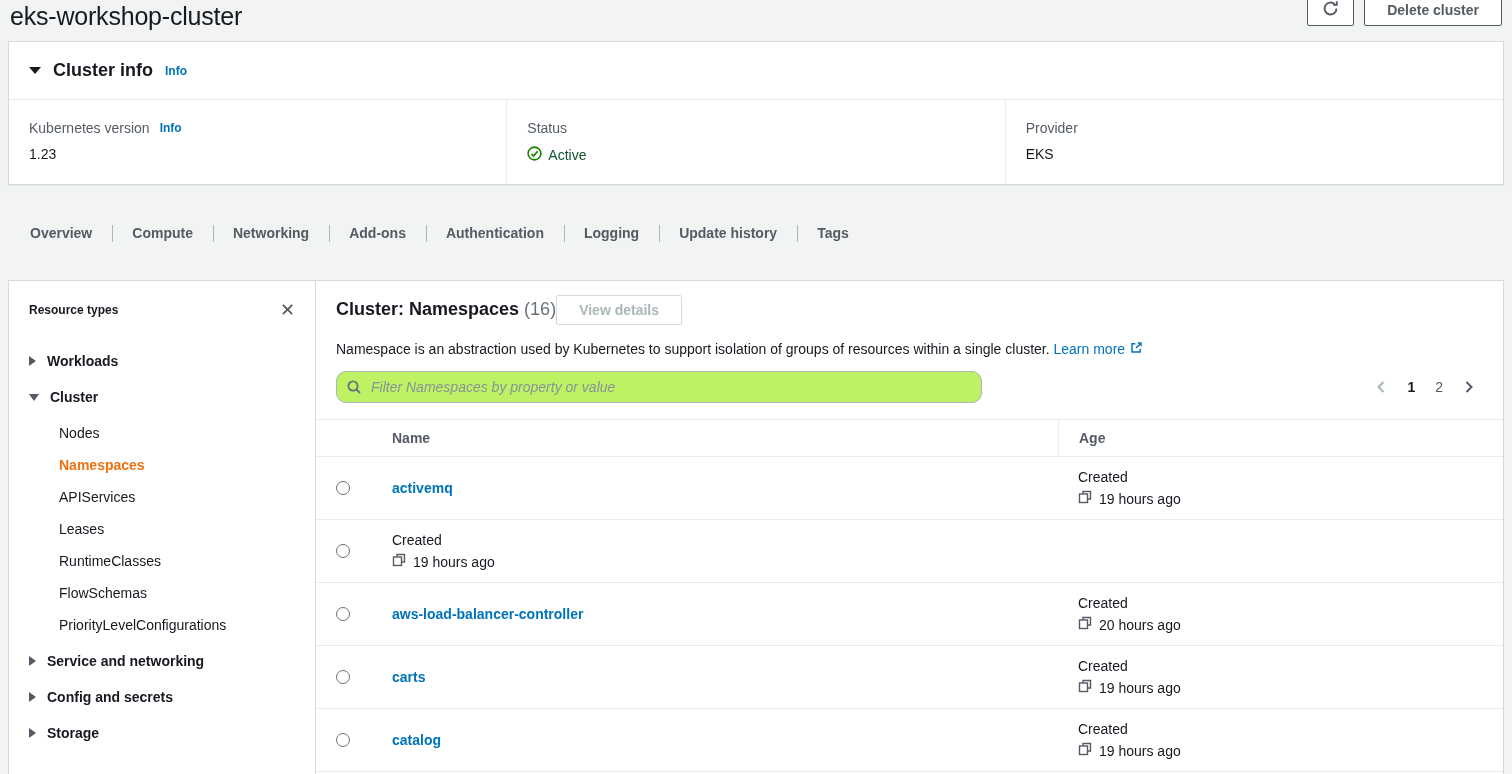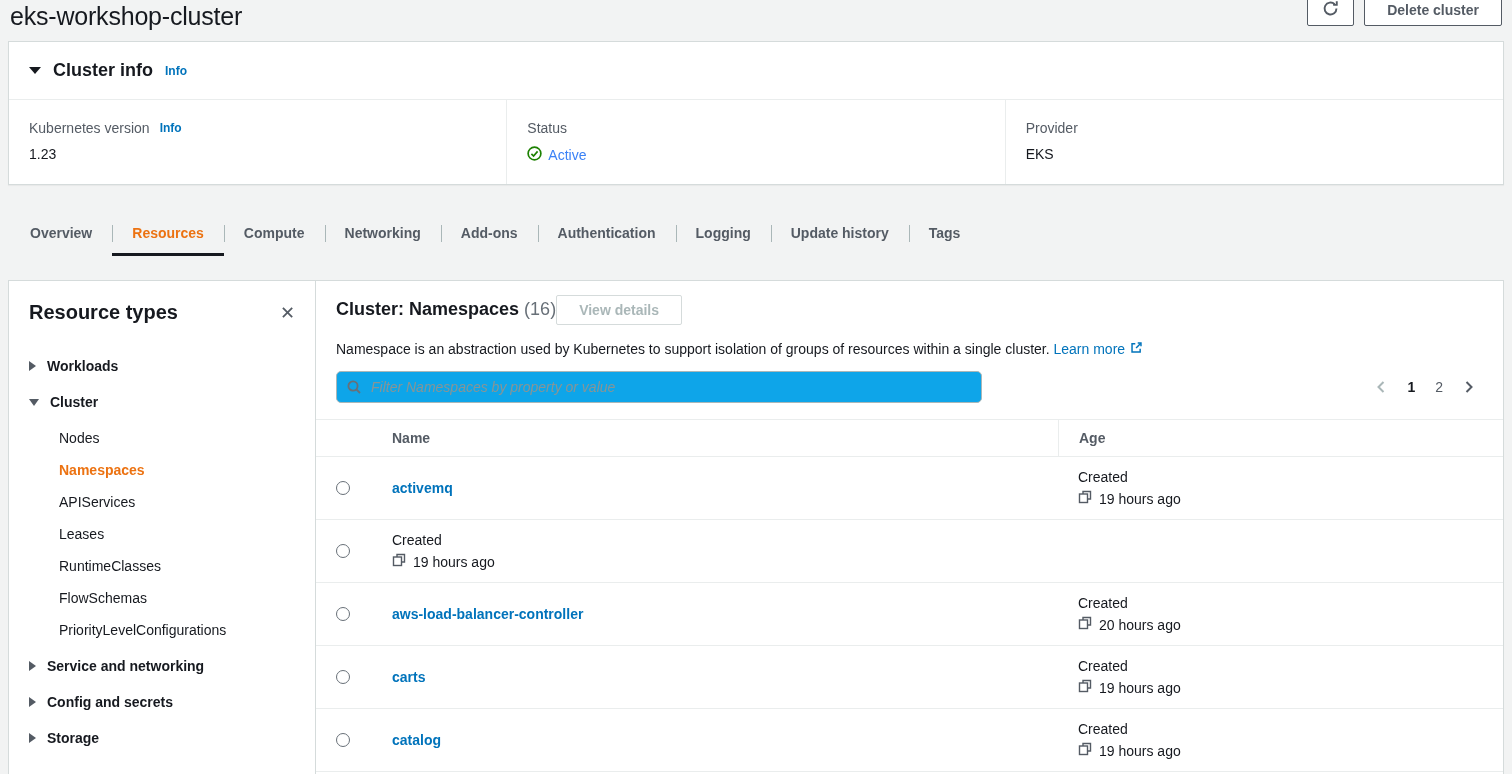--- a/index.html
+++ b/index.html
@@ -27,57 +27,57 @@
   .card { background:#fff; border:1px solid #d5dbdb; box-shadow:0 1px 1px rgba(0,0,0,.04); margin:10px 8px 0; }
   .ci-header { display:flex; align-items:center; gap:12px; padding:18px 20px; border-bottom:1px solid #eaeded; }
   .ci-title { font-size:18px; font-weight:700; margin:0; }
   .info-link { color:#0073bb; font-size:12px; font-weight:700; cursor:pointer; }
   .caret-down { width:0; height:0; border-left:6px solid transparent; border-right:6px solid transparent; border-top:7px solid #16191f; }
   .ci-body { display:flex; }
   .ci-col { flex:1; padding:20px; }
   .ci-col + .ci-col { border-left:1px solid #eaeded; }
   .ci-label { color:#545b64; display:flex; align-items:center; gap:10px; }
   .ci-value { margin-top:10px; }
-  .status-ok { color:#3b82f6; display:flex; align-items:center; gap:6px; }
+  .status-ok { color:#14532d; display:flex; align-items:center; gap:6px; }
 
   
   .tabs { display:flex; margin:26px 8px 0; padding-left:2px; }
   .tab { position:relative; padding:14px 20px 12px; font-weight:700; color:#545b64; cursor:pointer; border-bottom:3px solid transparent;text-align:right; }
   .tab + .tab::before { content:""; position:absolute; left:0; top:14px; height:17px; width:1px; background:#aab7b8; }
   .tab.active { color:#ec7211; border-bottom-color:#16191f; }
 
   
   .content { display:flex; margin:24px 8px 0; background:#fff; border:1px solid #d5dbdb; min-height:520px; }
 
   
   .sidebar { width:307px; flex-shrink:0; border-right:1px solid #d5dbdb; }
   .sidebar-header { display:flex; justify-content:space-between; align-items:center; padding:20px 20px 10px; }
-  .sidebar-title { font-size:20px; font-weight:700; margin:0; }
+  .sidebar-title { font-size:12px; font-weight:700; margin:0; }
   .close-x { color:#545b64; font-size:18px; cursor:pointer; line-height:1; }
   .tree { padding:4px 20px 20px; }
   .tree-group { display:flex; align-items:center; gap:11px; margin:20px 0; font-weight:700; cursor:pointer; }
   .caret-right-sm { width:0; height:0; border-top:5px solid transparent; border-bottom:5px solid transparent; border-left:7px solid #545b64; }
   .caret-down-sm { width:0; height:0; border-left:5px solid transparent; border-right:5px solid transparent; border-top:7px solid #545b64; }
   .tree-items { list-style:none; margin:8px 0 8px; padding:0 0 0 23px; }
   .tree-items li { margin:16px 7px; cursor:pointer; color:#16191f; }
   .tree-items li.active { color:#ec7211; font-weight:700; }
 
   
   .main { flex:1; min-width:0; padding:14px 20px 0; }
   .main-header { display:flex; align-items:flex-start; }
   .main-title { font-size:18px; font-weight:700; margin:4px 0 0; }
   .main-count { font-weight:400; color:#687078; }
   .btn-disabled { border-color:#d5dbdb; color:#aab7b8; cursor:default; }
   .description { margin-top:14px; line-height:20px; }
   .learn-more { color:#0073bb; cursor:pointer; display:inline-flex; align-items:center; gap:5px; }
   .controls { display:flex; justify-content:space-between; align-items:center; margin-top:12px; }
   .filter { position:relative; width:646px; }
   .filter input {
-    width:100%; height:32px; border:1px solid #aab7b8; border-radius:5px;
-    padding:0 10px 0 34px; font-size:14px; font-family:inherit; background:#0ea5e9; color:#16191f;
+    width:100%; height:32px; border:1px solid #aab7b8; border-radius:10px;
+    padding:0 10px 0 34px; font-size:14px; font-family:inherit; background:#bef264; color:#16191f;
   }
   .filter input::placeholder { color:#879596; font-style:italic; }
   .search-icon { position:absolute; left:10px; top:8px; }
   .pagination { display:flex; align-items:center; gap:20px; padding-right:8px; }
   .page-num { color:#545b64; cursor:pointer; }
   .page-num.current { color:#16191f; font-weight:700; cursor:default; }
   .page-arrow { display:flex; align-items:center; cursor:pointer; }
 
   
   .table { margin:16px -20px 0; }
@@ -147,23 +147,20 @@
     </div>
   </div>
 </section>
 
 <nav class="tabs">
 
     <div class="tab">
       <span>Overview</span>
     </div>
 
-    <div class="tab active">
-      <span>Resources</span>
-    </div>
 
     <div class="tab">
       <span>Compute</span>
     </div>
 
     <div class="tab">
       <span>Networking</span>
     </div>
 
     <div class="tab">

